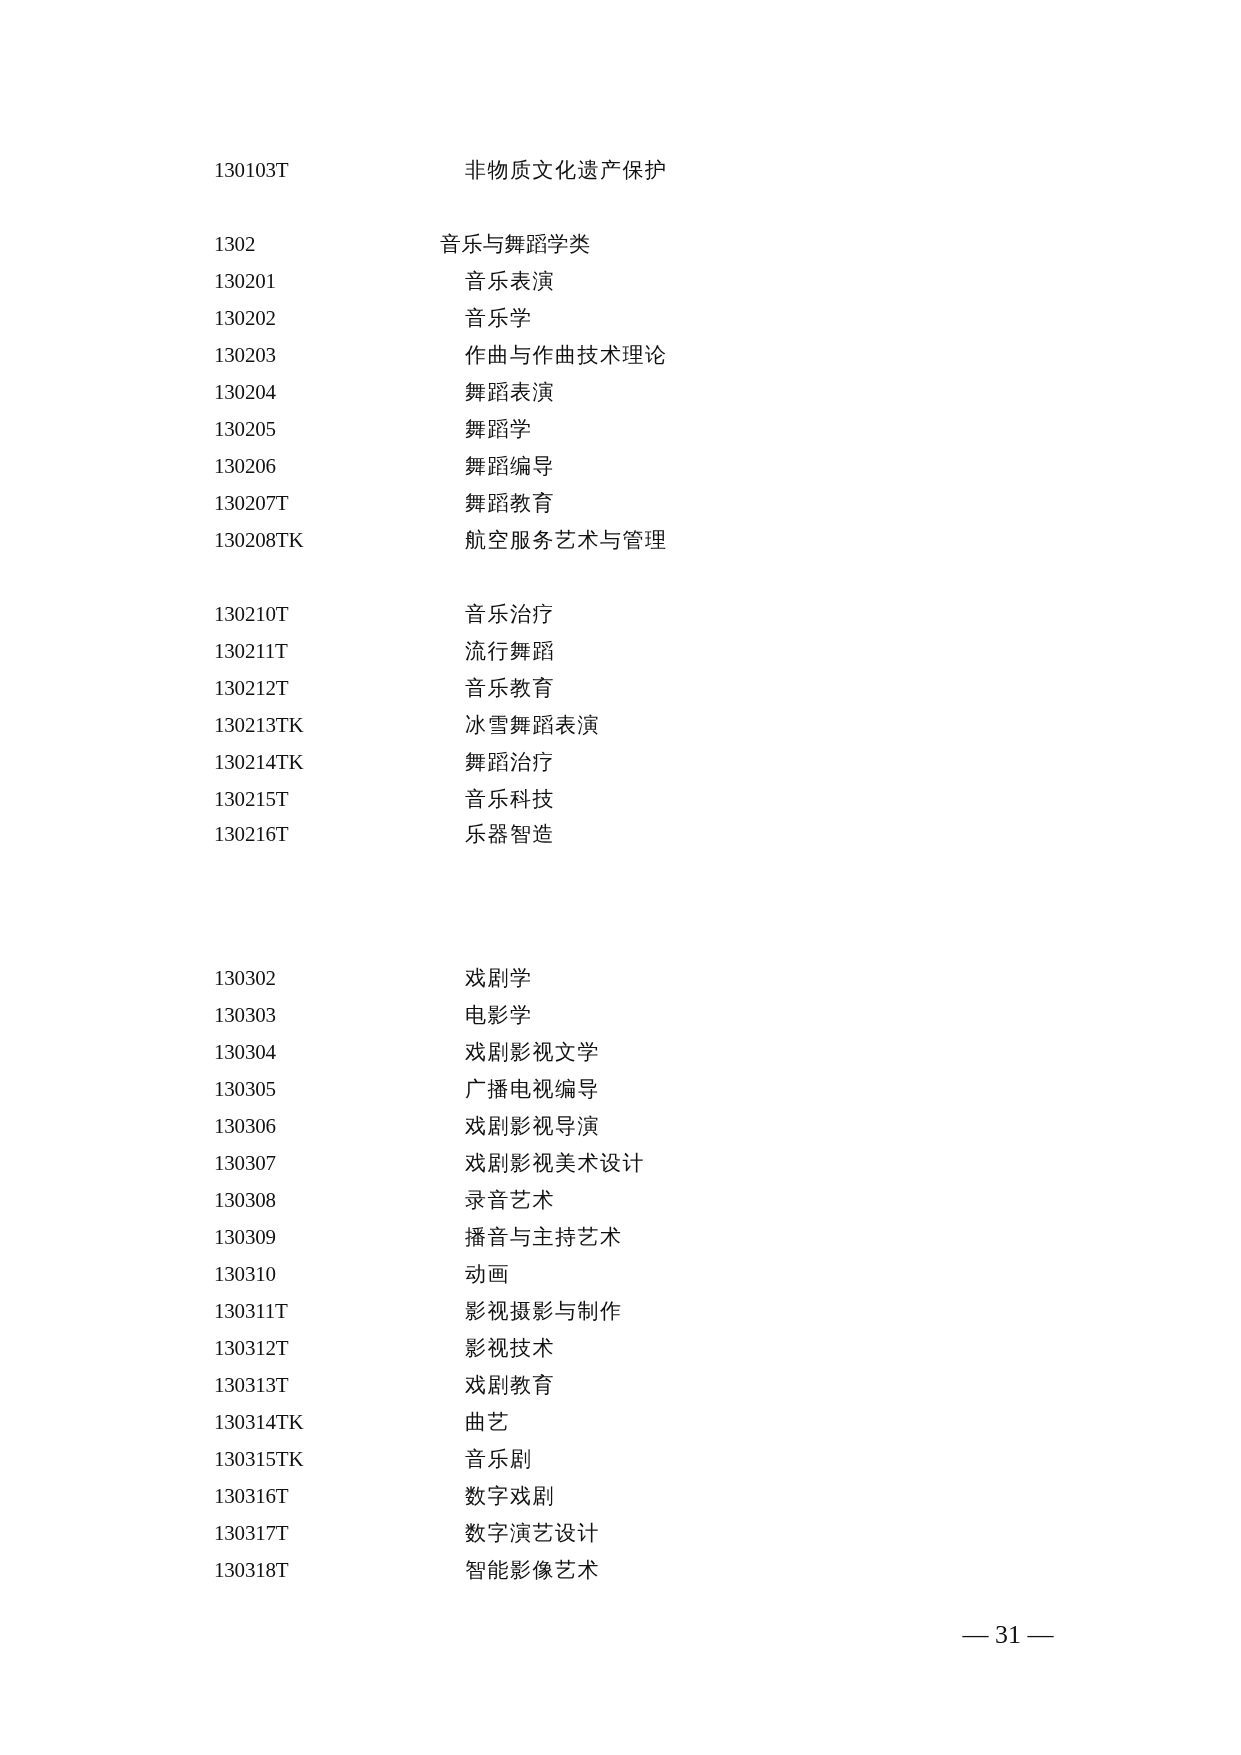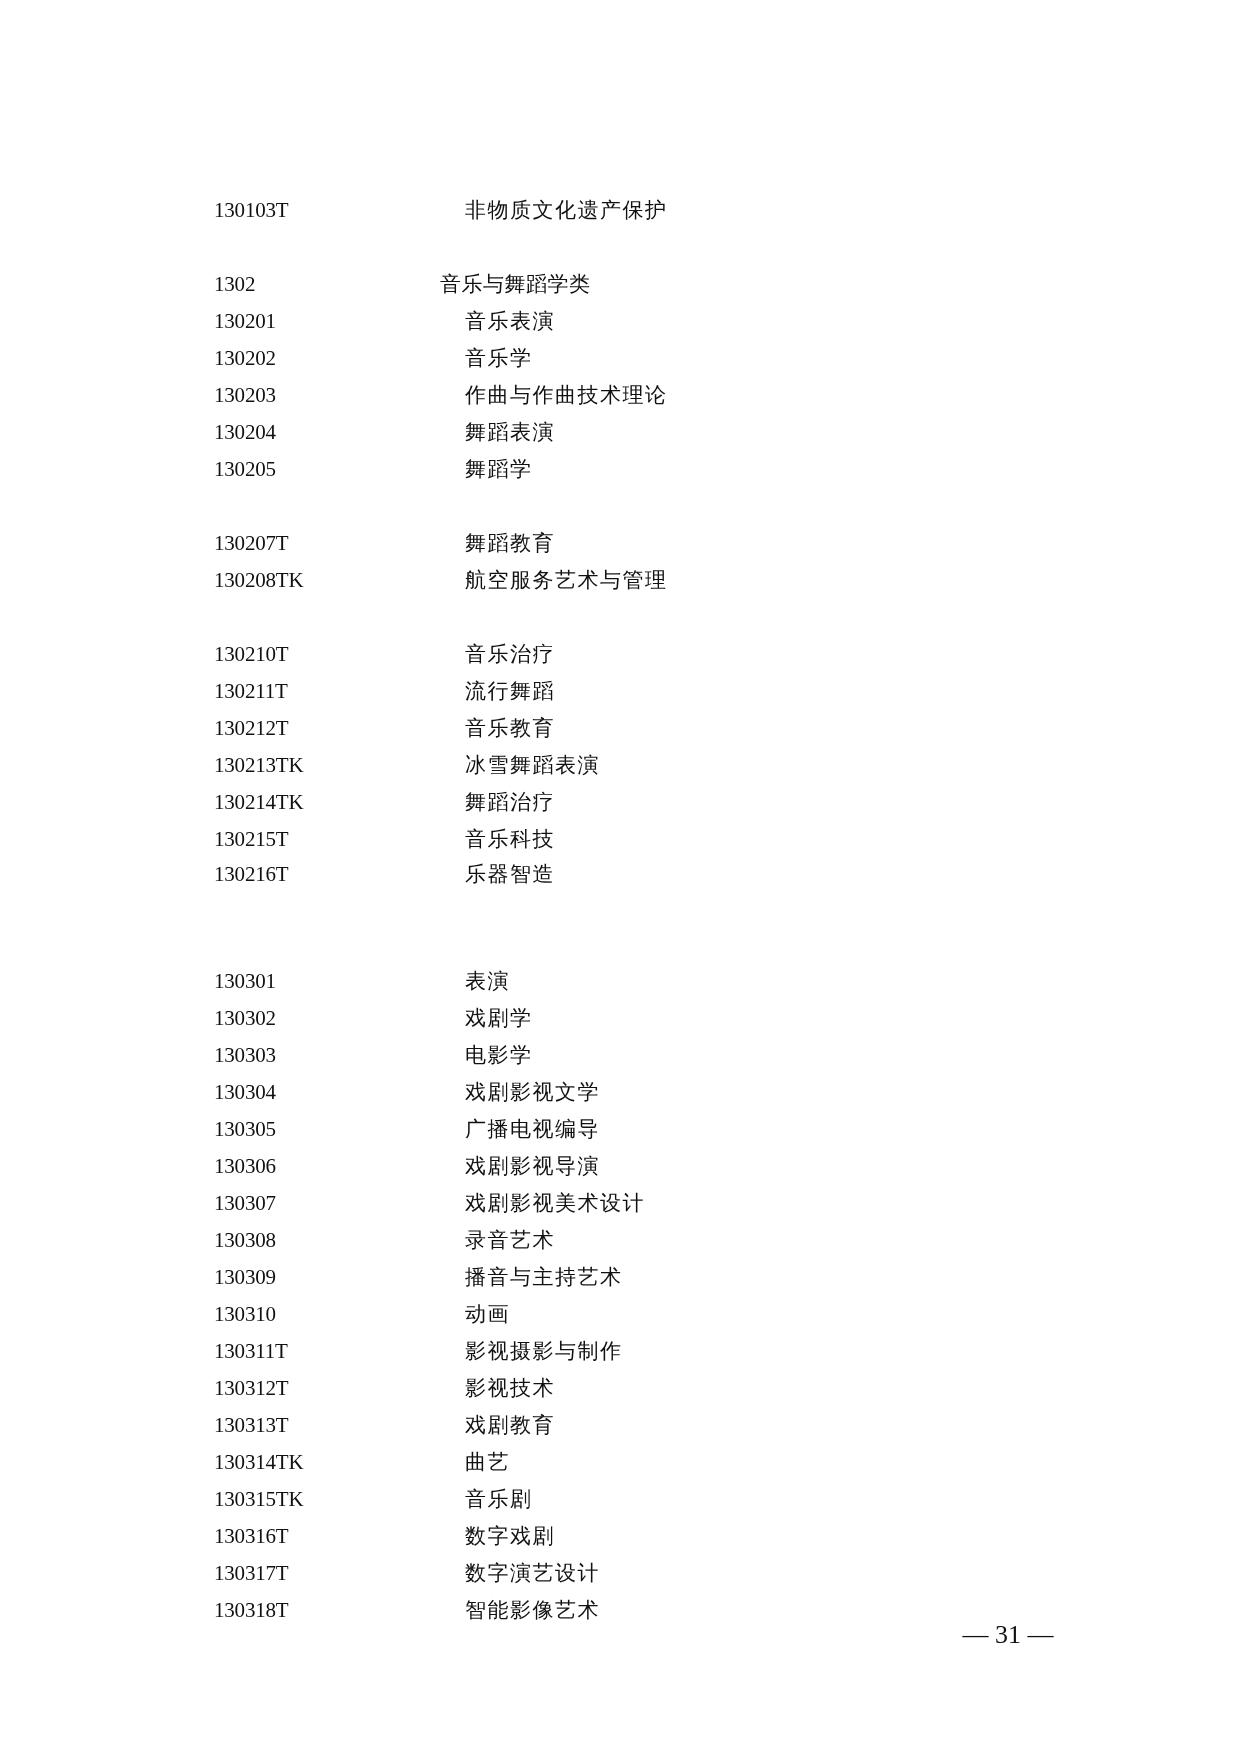--- a/index.html
+++ b/index.html
@@ -20,21 +20,20 @@
       left: 0; top: 0;
       width: 1241px;
       height: 1755px;
     }
     .row {
       position: absolute;
       left: 0;
       width: 1241px;
       height: 37px;
       line-height: 37px;
-      margin-top: 40px;
     }
     .code {
       position: absolute;
       left: 214px;
       top: 0;
       font-family: "Liberation Serif", "DejaVu Serif", serif;
       font-size: 21px;
       letter-spacing: -0.2px;
       white-space: nowrap;
     }
@@ -87,20 +86,24 @@
     <span class="name major">作曲与作曲技术理论</span>
   </div>
   <div class="row" style="top:374px">
     <span class="code">130204</span>
     <span class="name major">舞蹈表演</span>
   </div>
   <div class="row" style="top:411px">
     <span class="code">130205</span>
     <span class="name major">舞蹈学</span>
   </div>
+  <div class="row" style="top:448px">
+    <span class="code">130206</span>
+    <span class="name major">舞蹈编导</span>
+  </div>
   <div class="row" style="top:485px">
     <span class="code">130207T</span>
     <span class="name major">舞蹈教育</span>
   </div>
   <div class="row" style="top:522px">
     <span class="code">130208TK</span>
     <span class="name major">航空服务艺术与管理</span>
   </div>
   <div class="row" style="top:596px">
     <span class="code">130210T</span>
@@ -124,24 +127,20 @@
   </div>
   <div class="row" style="top:781px">
     <span class="code">130215T</span>
     <span class="name major">音乐科技</span>
   </div>
   <div class="row" style="top:816px">
     <span class="code">130216T</span>
     <span class="name major">乐器智造</span>
   </div>
 
-  <div class="row" style="top:923px">
-    <span class="code">130301</span>
-    <span class="name major">表演</span>
-  </div>
   <div class="row" style="top:960px">
     <span class="code">130302</span>
     <span class="name major">戏剧学</span>
   </div>
   <div class="row" style="top:997px">
     <span class="code">130303</span>
     <span class="name major">电影学</span>
   </div>
   <div class="row" style="top:1034px">
     <span class="code">130304</span>

